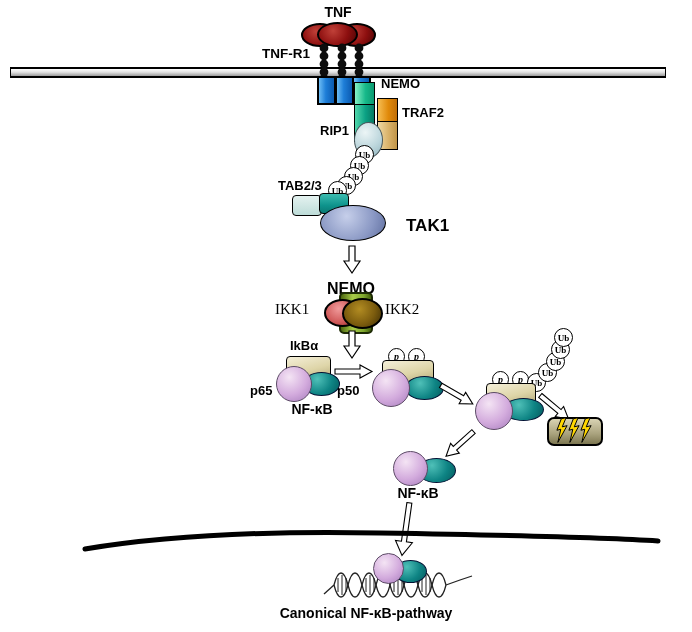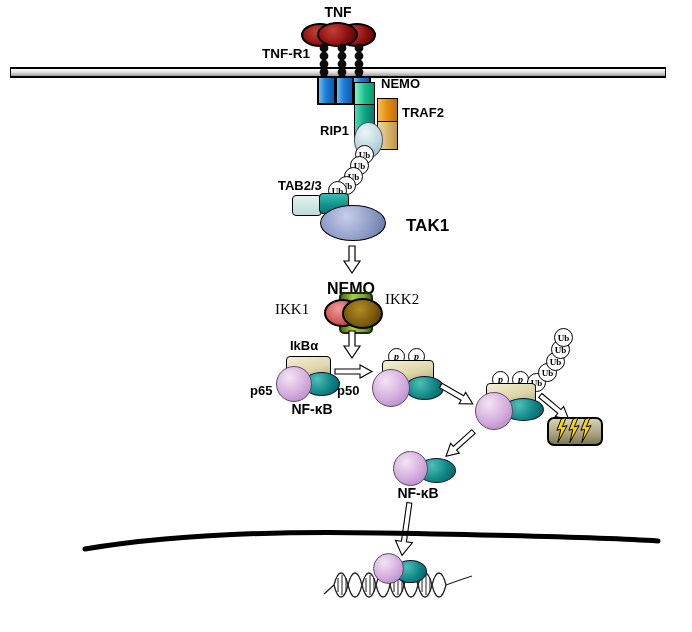--- a/index.html
+++ b/index.html
@@ -111,21 +111,21 @@
 
   <svg style="left:343px;top:245px" width="18" height="29" viewBox="0 0 18 29">
     <polygon points="6,1 12,1 12,16 17,16 9,28 1,16 6,16" fill="#fff" stroke="#000" stroke-width="1.2"></polygon>
   </svg>
 
   <div class="lbl" style="left:327px;top:280px;font-size:16px">NEMO</div>
   <div class="nemo-rect" style="left:339px;top:292px;width:30px;height:38px"></div>
   <div class="oval ikk1" style="left:324px;top:299px;width:33px;height:24px"></div>
   <div class="oval ikk2" style="left:342px;top:298px;width:37px;height:27px"></div>
   <div class="lbl-serif" style="left:275px;top:301px">IKK1</div>
-  <div class="lbl-serif" style="left:385px;top:291px">IKK2</div>
+  <div class="lbl-serif" style="left:385px;top:301px">IKK2</div>
 
   <svg style="left:343px;top:330px" width="18" height="29" viewBox="0 0 18 29">
     <polygon points="6,1 12,1 12,16 17,16 9,28 1,16 6,16" fill="#fff" stroke="#000" stroke-width="1.2"></polygon>
   </svg>
 
   <div class="lbl" style="left:290px;top:339px">IkBα</div>
   <div class="ikba-rect" style="left:286px;top:356px;width:43px;height:23px"></div>
   <div class="oval p50" style="left:303px;top:372px;width:35px;height:22px"></div>
   <div class="oval p65" style="left:276px;top:366px;width:34px;height:34px"></div>
   <div class="lbl" style="left:250px;top:384px">p65</div>
@@ -203,14 +203,15 @@
         <path d="M42,8 L42,22 M46,5 L46,25 M50,8 L50,22"></path>
         <path d="M70,8 L70,22 M74,5 L74,25 M78,8 L78,22"></path>
         <path d="M98,8 L98,22 M102,5 L102,25 M106,8 L106,22"></path>
       </g>
     </g>
   </svg>
 
   <div class="oval p50" style="left:394px;top:560px;width:31px;height:21px"></div>
   <div class="oval p65" style="left:373px;top:553px;width:29px;height:29px"></div>
 
+  <div class="caption" style="left:258px;top:605px;width:216px">Canonical NF-κB-pathway</div>
 
 </div>
 
 </body></html>

